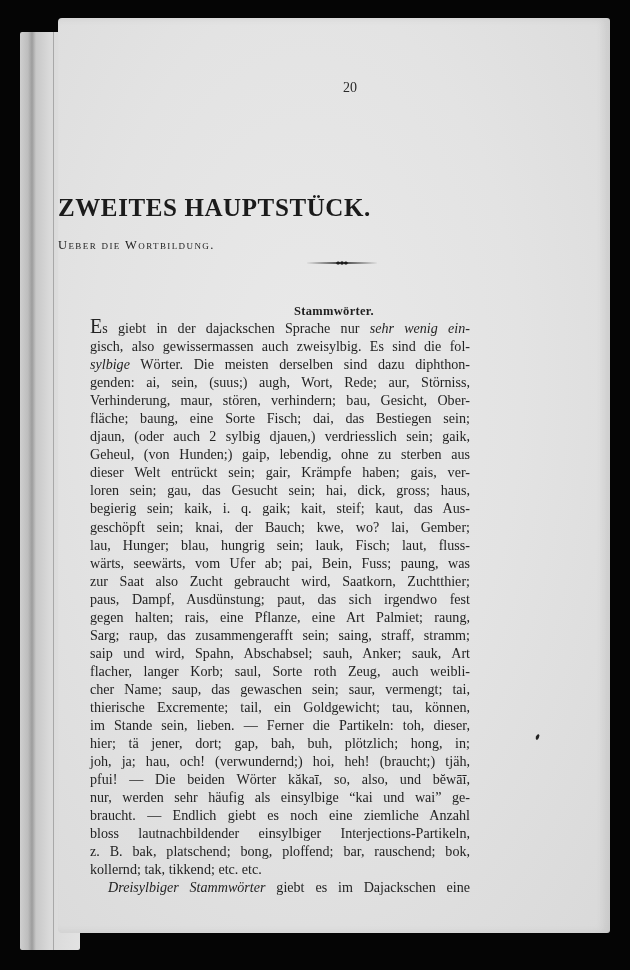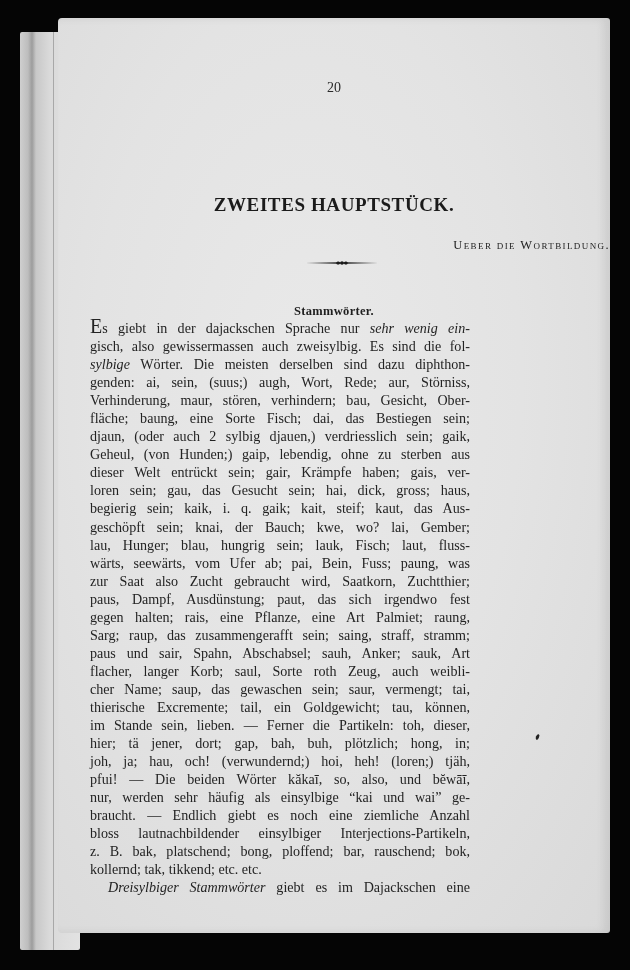--- a/index.html
+++ b/index.html
@@ -15,29 +15,29 @@
   .back-page .crease {
     position:absolute; left:33px; top:0; width:1px; height:100%; background:#a8a8a8;
   }
   .page {
     position:absolute; left:58px; top:18px; width:552px; height:915px;
     background:radial-gradient(ellipse at 45% 40%, #e9e9e9 0%, #e3e3e3 50%, #d9d9d9 100%);
     border-radius:4px 3px 3px 4px;
     box-shadow: inset -6px 0 8px rgba(0,0,0,0.08);
   }
   .page-number {
-    position:absolute; left:0; width:100%; top:62px; text-align:center;
+    position:absolute; left:16px; width:100%; top:62px; text-align:center;
     font-size:14px; color:#2a2a2a;
   }
   .chapter-title {
-    position:absolute; left:0; width:100%; top:176px; text-align:center;
-    font-size:19px; font-weight:bold; letter-spacing:0.6px; color:#1b1b1b;
+    position:absolute; left:0; width:100%; top:176px; text-align:left;
+    font-size:25px; font-weight:bold; letter-spacing:0.6px; color:#1b1b1b;
   }
   .chapter-subtitle {
-    position:absolute; left:0; width:100%; top:220px; text-align:right;
+    position:absolute; left:0; width:100%; top:220px; text-align:left;
     font-size:12.5px; font-variant:small-caps; letter-spacing:1.4px; color:#222;
   }
   .ornament {
     position:absolute; left:248px; top:240px; width:72px; height:10px;
   }
   .section-heading {
     position:absolute; left:0; width:100%; top:286px; text-align:center;
     font-size:12.5px; font-weight:bold; letter-spacing:0.3px; color:#1f1f1f;
     font-family:Liberation Serif, serif;
   }
@@ -89,27 +89,27 @@
     <span class="line">dieser Welt entrückt sein; gair, Krämpfe haben; gais, ver-</span>
     <span class="line">loren sein; gau, das Gesucht sein; hai, dick, gross; haus,</span>
     <span class="line">begierig sein; kaik, i. q. gaik; kait, steif; kaut, das Aus-</span>
     <span class="line">geschöpft sein; knai, der Bauch; kwe, wo? lai, Gember;</span>
     <span class="line">lau, Hunger; blau, hungrig sein; lauk, Fisch; laut, fluss-</span>
     <span class="line">wärts, seewärts, vom Ufer ab; pai, Bein, Fuss; paung, was</span>
     <span class="line">zur Saat also Zucht gebraucht wird, Saatkorn, Zuchtthier;</span>
     <span class="line">paus, Dampf, Ausdünstung; paut, das sich irgendwo fest</span>
     <span class="line">gegen halten; rais, eine Pflanze, eine Art Palmiet; raung,</span>
     <span class="line">Sarg; raup, das zusammengerafft sein; saing, straff, stramm;</span>
-    <span class="line">paus und sair, Spahn, Abschabsel; sauh, Anker; sauk, Art</span>
+    <span class="line">saip und wird, Spahn, Abschabsel; sauh, Anker; sauk, Art</span>
     <span class="line">flacher, langer Korb; saul, Sorte roth Zeug, auch weibli-</span>
     <span class="line">cher Name; saup, das gewaschen sein; saur, vermengt; tai,</span>
     <span class="line">thierische Excremente; tail, ein Goldgewicht; tau, können,</span>
     <span class="line">im Stande sein, lieben. — Ferner die Partikeln: toh, dieser,</span>
     <span class="line">hier; tä jener, dort; gap, bah, buh, plötzlich; hong, in;</span>
-    <span class="line">joh, ja; hau, och! (verwundernd;) hoi, heh! (loren;) tjäh,</span>
+    <span class="line">joh, ja; hau, och! (verwundernd;) hoi, heh! (braucht;) tjäh,</span>
     <span class="line">pfui! — Die beiden Wörter kăkaī, so, also, und bĕwāī,</span>
     <span class="line">nur, werden sehr häufig als einsylbige “kai und wai” ge-</span>
     <span class="line">braucht. — Endlich giebt es noch eine ziemliche Anzahl</span>
     <span class="line">bloss lautnachbildender einsylbiger Interjections-Partikeln,</span>
     <span class="line">z. B. bak, platschend; bong, ploffend; bar, rauschend; bok,</span>
     <span class="line last">kollernd; tak, tikkend; etc. etc.</span>
     <span class="line indent"><em>Dreisylbiger Stammwörter</em> giebt es im Dajackschen eine</span>
   </div>
 
 </body></html>

